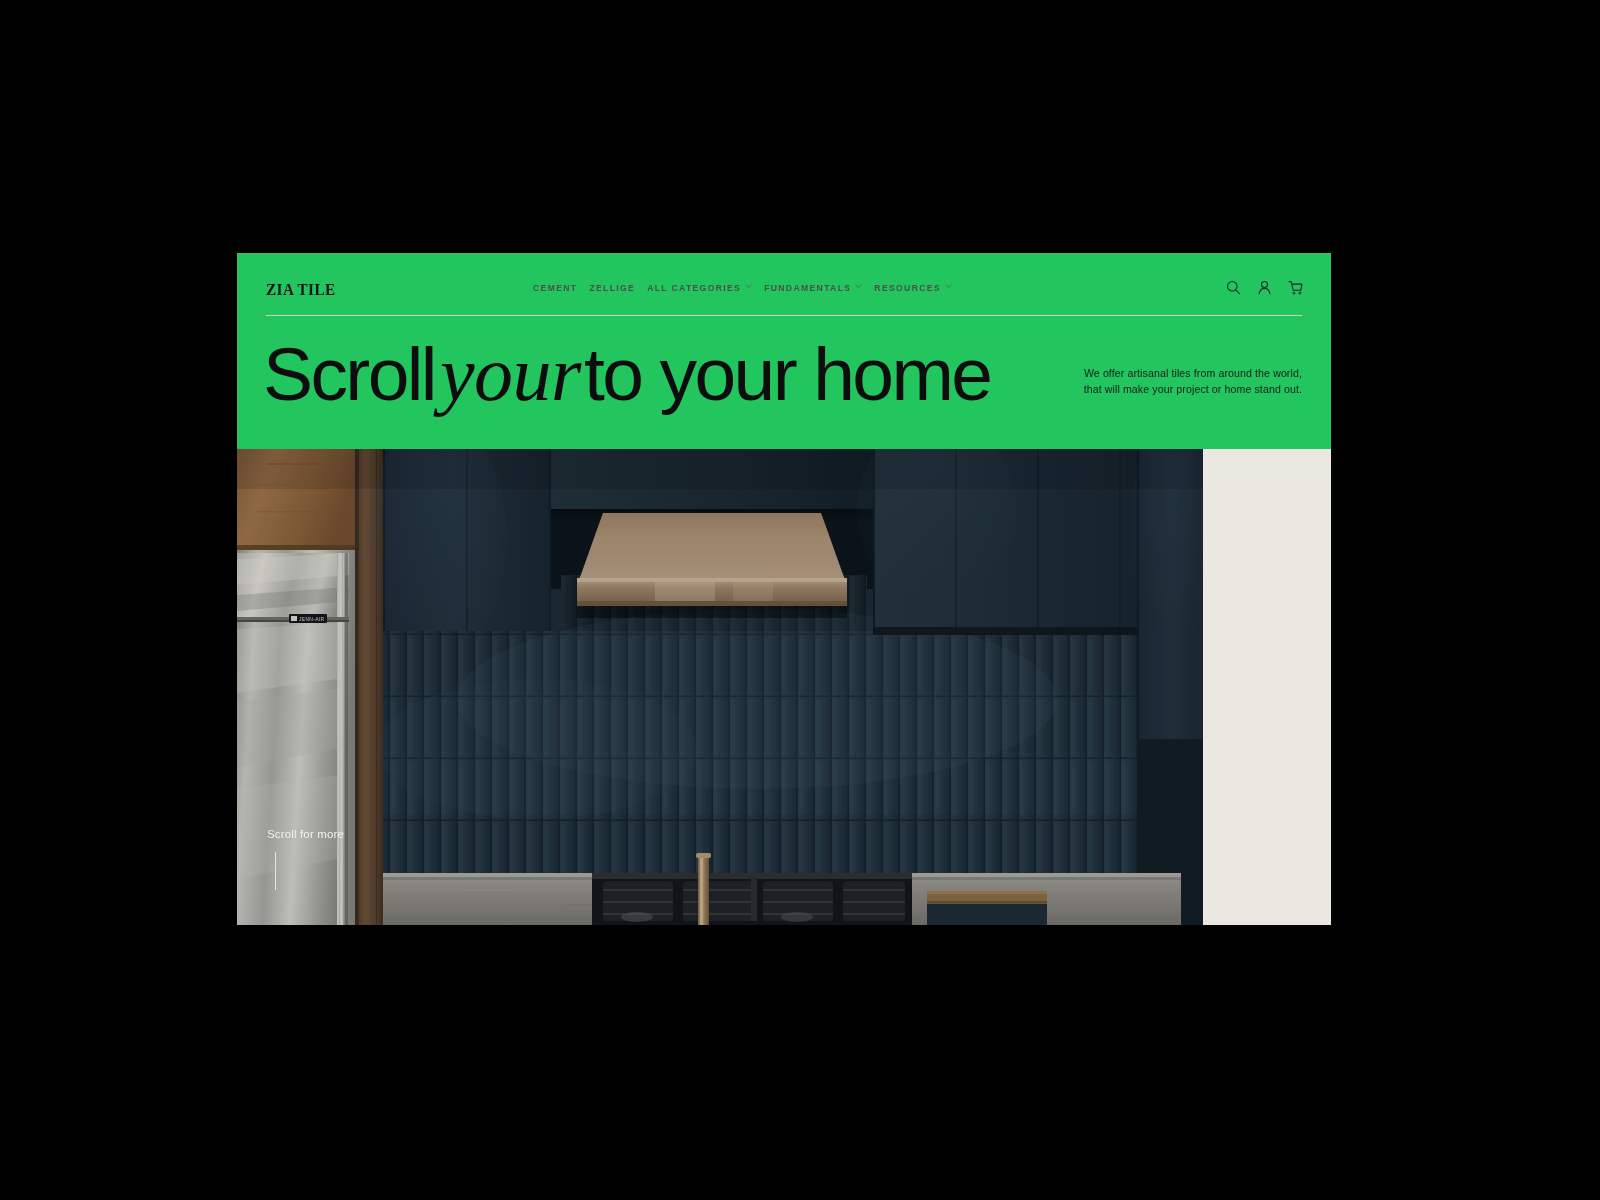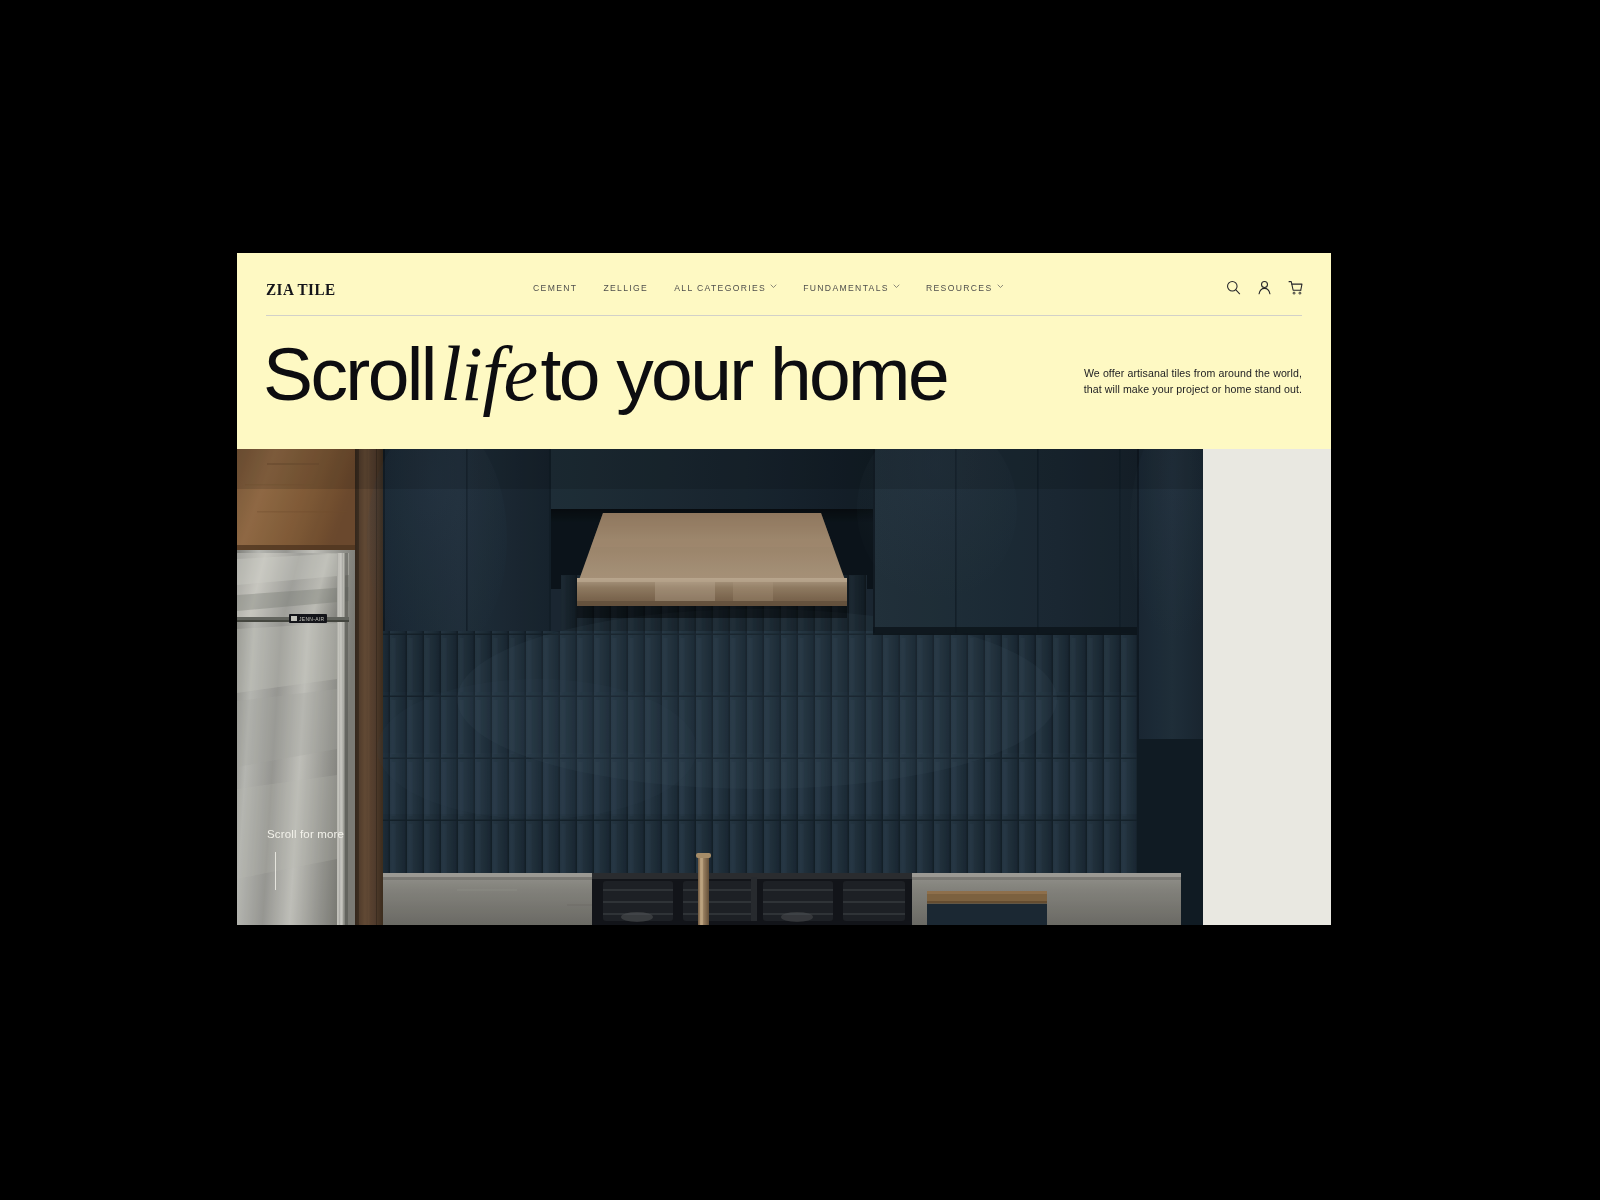--- a/index.html
+++ b/index.html
@@ -16,42 +16,43 @@
     left:237px; top:253px;
     width:1094px; height:672px;
     overflow:hidden;
     background:#e9e8e1;
   }
 
   
   #site-header {
     position:absolute; left:0; top:0;
     width:1094px; height:196px;
-    background:#fef9c3;
+    background:#22c55e;
     z-index:20;
   }
   #header-bar {
     position:absolute; left:0; top:0; width:100%; height:62px;
     display:flex; align-items:center;
   }
   #logo {
     position:absolute; left:29px; top:27px;
     font-family:"Liberation Serif", serif;
     font-weight:700;
     font-size:16.5px;
     letter-spacing:0.5px;
     color:#15151a;
     transform:scaleX(0.92);
     transform-origin:left center;
     white-space:nowrap;
   }
   #main-nav {
     position:absolute; left:296px; top:30px;
-    display:flex; align-items:center; gap:26px;
+    display:flex; align-items:center; gap:12px;
     white-space:nowrap;
+    font-weight:bold;
   }
   .nav-item {
     display:flex; align-items:center; gap:4px;
     font-size:8.6px;
     letter-spacing:1.35px;
     color:#4e4e4c;
     text-transform:uppercase;
     cursor:pointer;
   }
   .chev {
@@ -461,19 +462,19 @@
             <circle cx="15.2" cy="16.6" r="1.15" fill="none" stroke="#26262a" stroke-width="1.1"></circle>
           </svg>
         </span>
 
       </div>
 
       <div id="header-rule"></div>
     </div>
 
     <div id="hero-text">
-      <h1 id="headline"><span>Scroll</span><span class="italic">life</span><span>to your home</span></h1>
+      <h1 id="headline"><span>Scroll</span><span class="italic">your</span><span>to your home</span></h1>
       <p id="hero-sub">We offer artisanal tiles from around the world, that will make your project or home stand out.</p>
     </div>
 
   </header>
 
 </div>
 
 </body></html>

